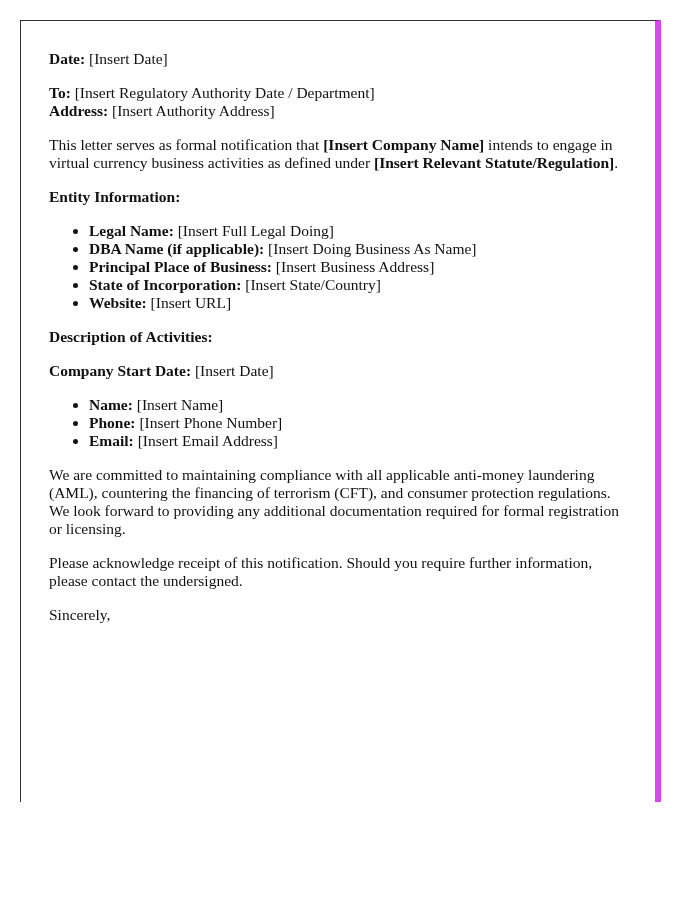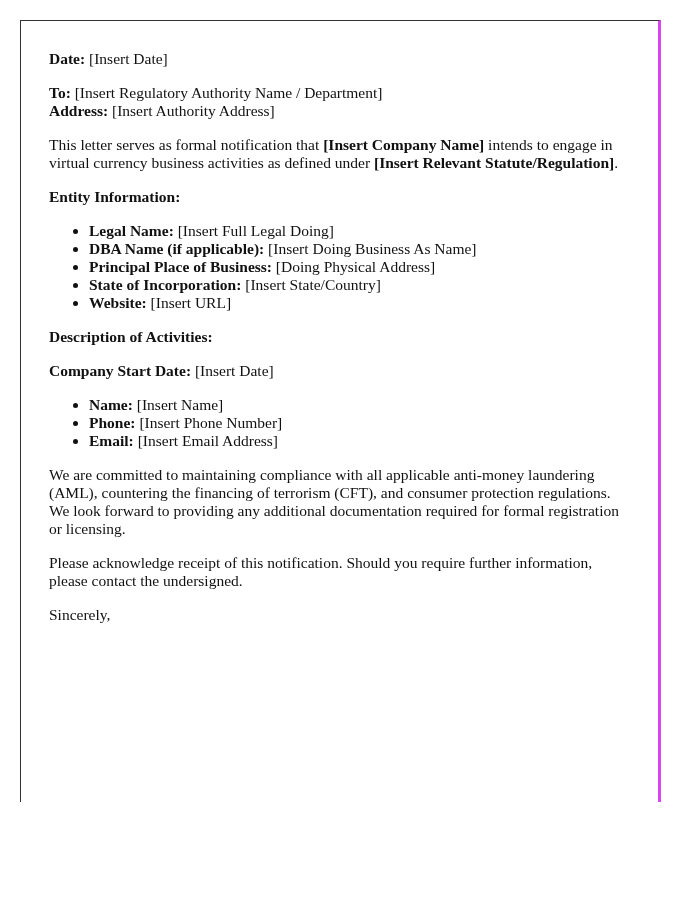--- a/index.html
+++ b/index.html
@@ -18,21 +18,21 @@
       color: #111111;
     }
     .page {
       position: absolute;
       left: 20px;
       top: 20px;
       width: 641px;
       height: 782px;
       border-top: 1px solid #333333;
       border-left: 1px solid #333333;
-      border-right: 3px solid #d946ef;
+      border-right: 6px solid #d946ef;
       box-sizing: border-box;
       overflow: hidden;
       padding: 29px 28px 0 28px;
     }
     p { margin: 0 0 16px 0; }
     ul {
       margin: 0 0 16px 0;
       padding-left: 40px;
     }
     li { margin: 0; }
@@ -43,37 +43,37 @@
 
 <div class="page">
 
   <p>
     <b>Date:</b>
     <span>[Insert Date]</span>
   </p>
 
   <p>
     <b>To:</b>
-    <span>[Insert Regulatory Authority Name / Department]</span><br>
+    <span>[Insert Regulatory Authority Date / Department]</span><br>
     <b>Address:</b>
     <span>[Insert Authority Address]</span>
   </p>
 
 
 
   <p><span>This letter serves as formal notification that </span><b>[Insert Company Name]</b><span> intends to engage in virtual currency business activities as defined under </span><b>[Insert Relevant Statute/Regulation]</b><span>.</span></p>
 
   <p>
     <b>Entity Information:</b>
   </p>
 
   <ul>
     <li><b>Legal Name:</b><span> [Insert Full Legal Doing]</span></li>
     <li><b>DBA Name (if applicable):</b><span> [Insert Doing Business As Name]</span></li>
-    <li><b>Principal Place of Business:</b><span> [Doing Physical Address]</span></li>
+    <li><b>Principal Place of Business:</b><span> [Insert Business Address]</span></li>
     <li><b>State of Incorporation:</b><span> [Insert State/Country]</span></li>
     <li><b>Website:</b><span> [Insert URL]</span></li>
   </ul>
 
   <p>
     <b>Description of Activities:</b>
   </p>
 
 
   <p><b>Company Start Date:</b><span> [Insert Date]</span></p>

